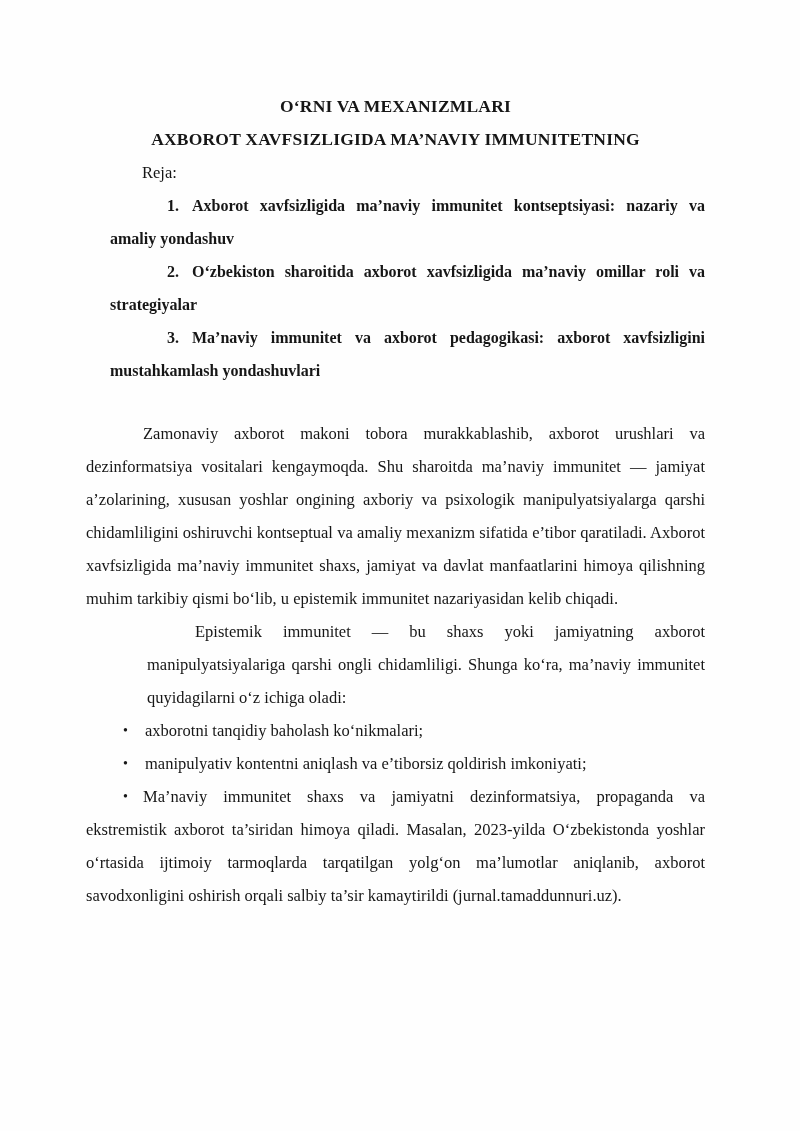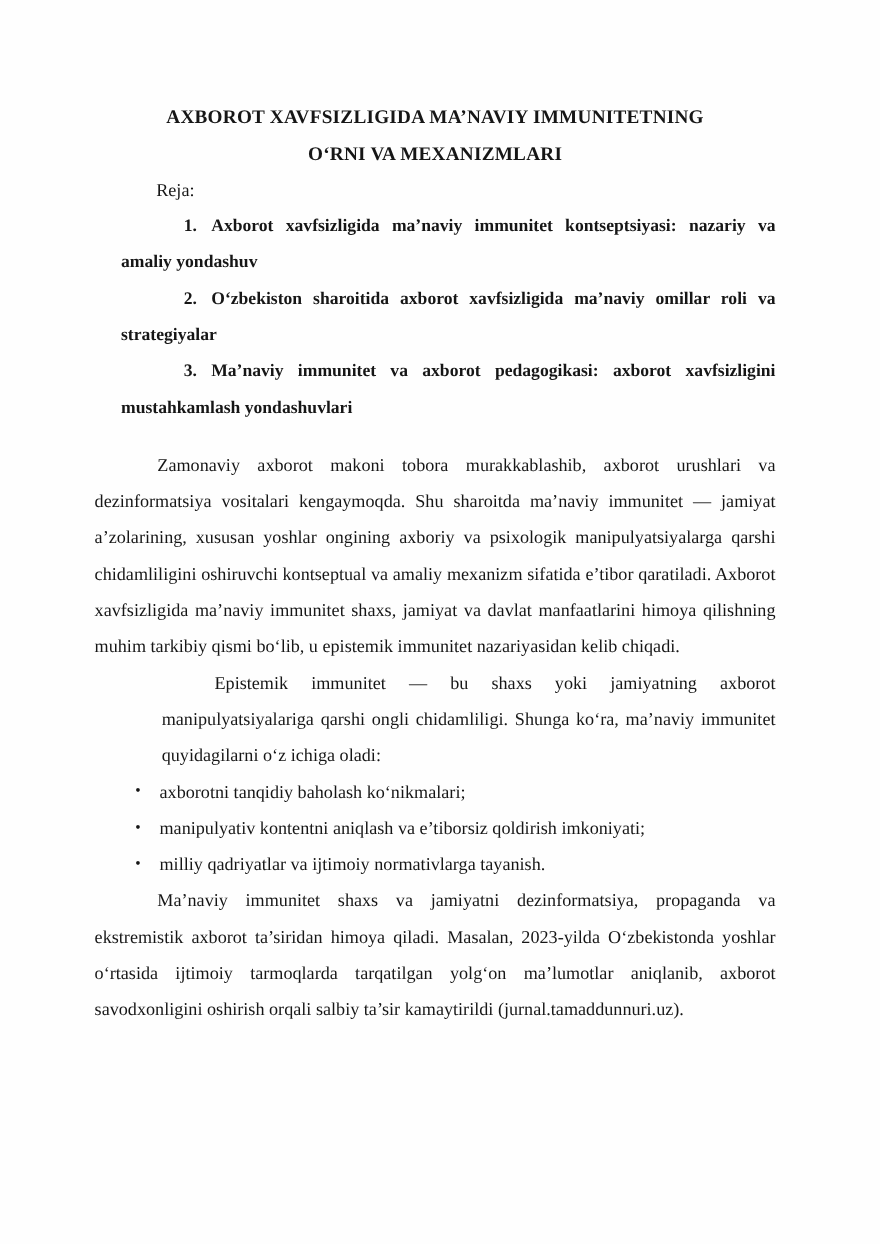--- a/index.html
+++ b/index.html
@@ -38,21 +38,21 @@
   }
   .plan-item {
     font-weight: bold;
     font-size: 16px;
     line-height: 33px;
     text-align: justify;
     text-indent: 57px;
     margin-left: 24px;
   }
   .num-gap { display: inline-block; width: 13px; }
-  .para-intro { text-indent: 57px; margin-top: 19px; font-family: Liberation Serif, serif; }
+  .para-intro { text-indent: 57px; margin-top: 30px; font-family: Liberation Serif, serif; }
   .para-epistemic { margin-left: 61px; text-indent: 48px; }
   .para-conclusion { text-indent: 57px; }
   .bullet-list { margin: 0; padding: 0; list-style: none; }
   .bullet-item {
     position: relative;
     font-size: 16.5px;
     line-height: 33px;
     padding-left: 59px;
     text-align: left;
   }
@@ -63,37 +63,37 @@
     font-size: 14px;
     line-height: 33px;
   }
 </style>
 </head>
 <body>
 
 <div class="page">
   <div class="content">
 
+    <div class="title-line">O‘RNI VA MEXANIZMLARI</div>
     <div class="title-line">AXBOROT XAVFSIZLIGIDA MA’NAVIY IMMUNITETNING</div>
-    <div class="title-line">O‘RNI VA MEXANIZMLARI</div>
 
     <p class="plan-label">Reja:</p>
 
     <p class="plan-item"><span>1.</span><span class="num-gap"></span><span>Axborot xavfsizligida ma’naviy immunitet kontseptsiyasi: nazariy va amaliy yondashuv</span></p>
 
     <p class="plan-item"><span>2.</span><span class="num-gap"></span><span>O‘zbekiston sharoitida axborot xavfsizligida ma’naviy omillar roli va strategiyalar</span></p>
 
     <p class="plan-item"><span>3.</span><span class="num-gap"></span><span>Ma’naviy immunitet va axborot pedagogikasi: axborot xavfsizligini mustahkamlash yondashuvlari</span></p>
 
     <p class="body-text para-intro">Zamonaviy axborot makoni tobora murakkablashib, axborot urushlari va dezinformatsiya vositalari kengaymoqda. Shu sharoitda ma’naviy immunitet — jamiyat a’zolarining, xususan yoshlar ongining axboriy va psixologik manipulyatsiyalarga qarshi chidamliligini oshiruvchi kontseptual va amaliy mexanizm sifatida e’tibor qaratiladi. Axborot xavfsizligida ma’naviy immunitet shaxs, jamiyat va davlat manfaatlarini himoya qilishning muhim tarkibiy qismi bo‘lib, u epistemik immunitet nazariyasidan kelib chiqadi.</p>
 
     <p class="body-text para-epistemic">Epistemik immunitet — bu shaxs yoki jamiyatning axborot manipulyatsiyalariga qarshi ongli chidamliligi. Shunga ko‘ra, ma’naviy immunitet quyidagilarni o‘z ichiga oladi:</p>
 
     <ul class="bullet-list">
       <li class="bullet-item"><span class="bullet-dot">•</span><span>axborotni tanqidiy baholash ko‘nikmalari;</span></li>
       <li class="bullet-item"><span class="bullet-dot">•</span><span>manipulyativ kontentni aniqlash va e’tiborsiz qoldirish imkoniyati;</span></li>
-      <li class="bullet-item"><span class="bullet-dot">•</span><span>milliy qadriyatlar va ijtimoiy normativlarga tayanish.</span></li>
+      <li class="bullet-item"><span class="bullet-dot">•</span></li>
     </ul>
 
     <p class="body-text para-conclusion">Ma’naviy immunitet shaxs va jamiyatni dezinformatsiya, propaganda va ekstremistik axborot ta’siridan himoya qiladi. Masalan, 2023-yilda O‘zbekistonda yoshlar o‘rtasida ijtimoiy tarmoqlarda tarqatilgan yolg‘on ma’lumotlar aniqlanib, axborot savodxonligini oshirish orqali salbiy ta’sir kamaytirildi (jurnal.tamaddunnuri.uz).</p>
 
   </div>
 </div>
 
 </body></html>

